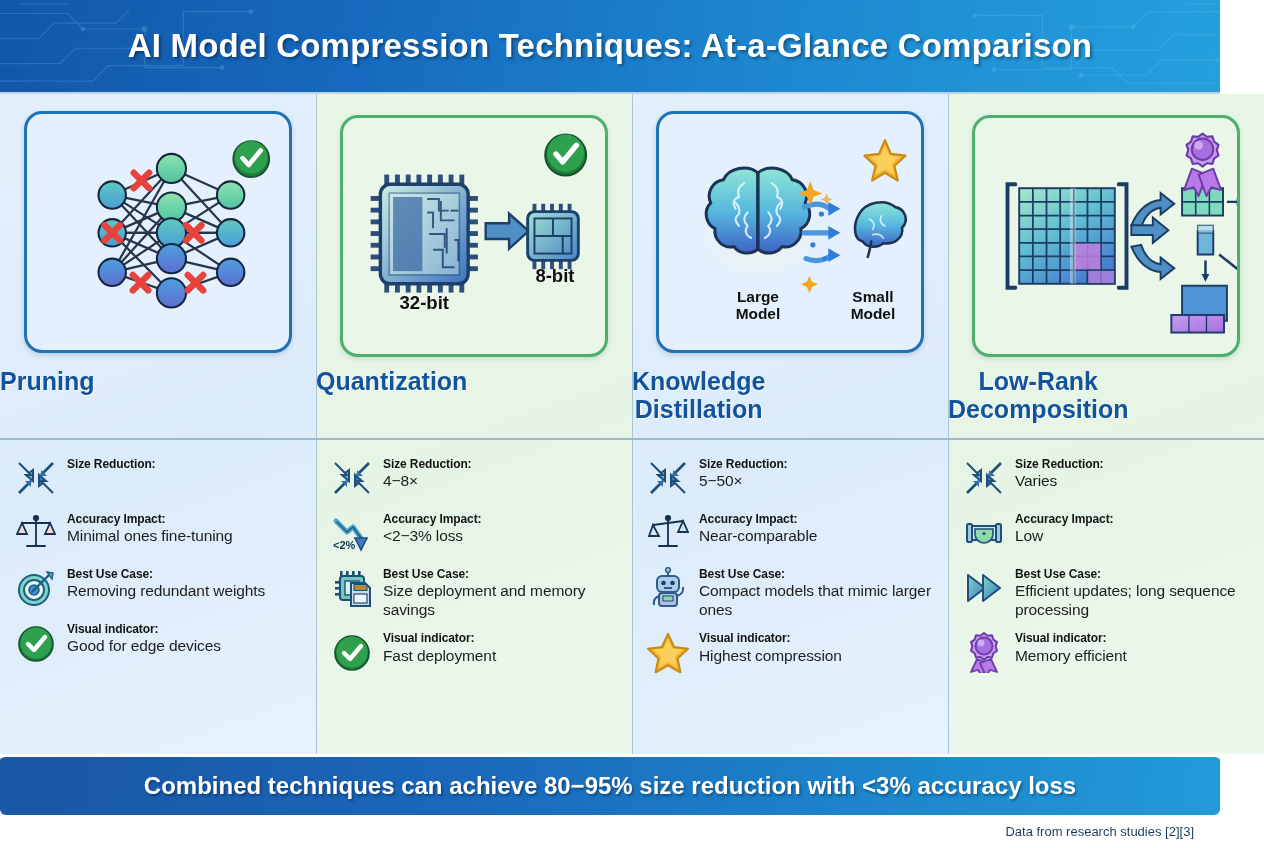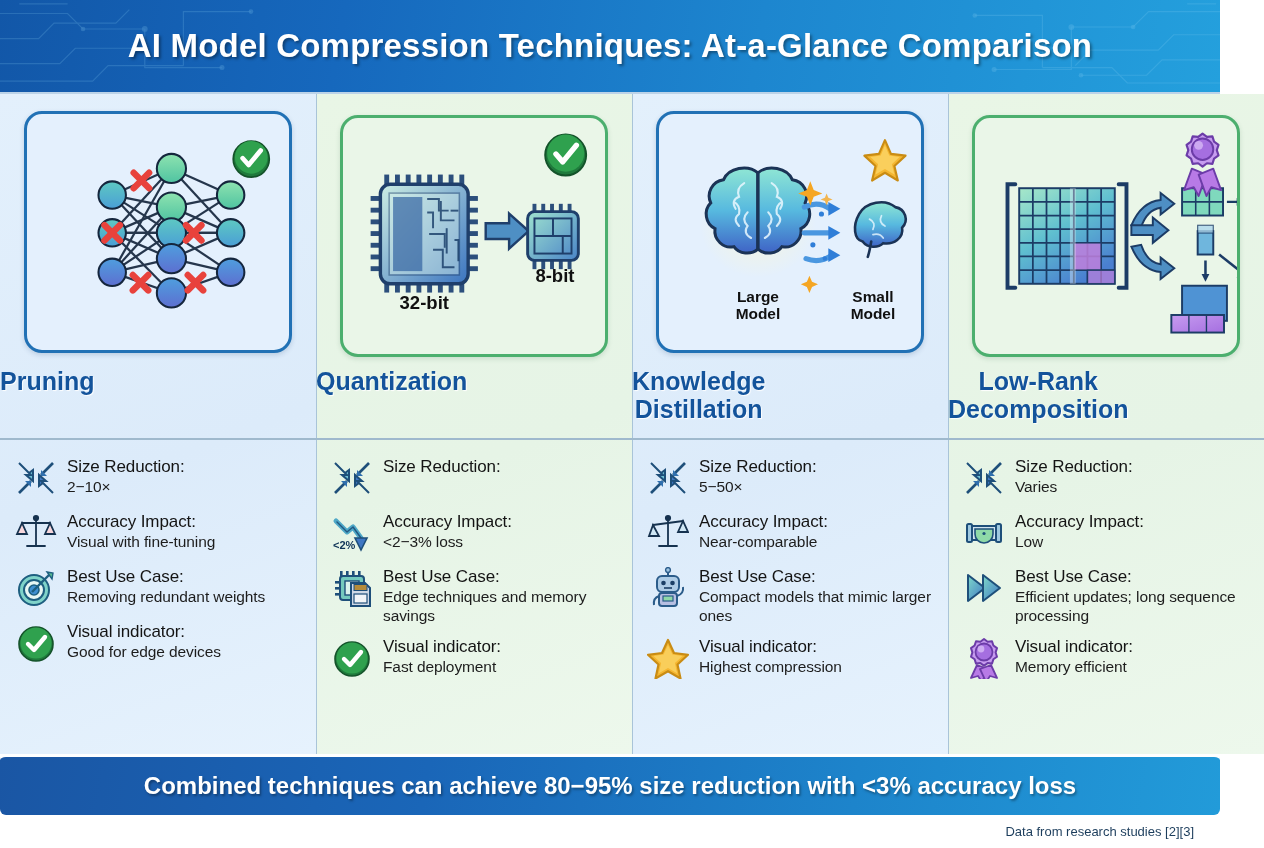--- a/index.html
+++ b/index.html
@@ -84,21 +84,21 @@
     padding:16px 10px 6px 14px;
     border-top:2px solid #9fb9cd;
     display:flex;flex-direction:column;
     gap:11px;
   }
   .detail-row{display:flex;align-items:flex-start;gap:9px;}
   .d-icon{flex:0 0 44px;width:44px;height:44px;display:flex;align-items:center;justify-content:center;}
   .d-icon svg{display:block;width:42px;height:42px;}
   .d-text{flex:1 1 auto;padding-top:1px;min-width:0;}
   .d-label{
-    font-size:17px;font-weight:normal;color:#141414;
+    font-size:12px;font-weight:bold;color:#141414;
     line-height:1.18;letter-spacing:-.1px;
   }
   .d-value{
     font-size:15.5px;color:#1d1d1d;line-height:1.2;margin-top:1px;
     letter-spacing:-.1px;
   }
 
   
   .banner{
     flex:0 0 58px;height:58px;
@@ -250,40 +250,39 @@
               <path d="M38 6 L26 18" stroke-width="2.6" fill="none"></path>
                   <path d="M26 13 L26 19 L32 19" fill="#2f6fae" stroke="none"></path>
               <path d="M4 36 L16 24" stroke-width="2.6" fill="none"></path>
                   <path d="M16 30 L16 24 L10 24" fill="#2f6fae" stroke="none"></path>
               <path d="M38 36 L26 24 L31 24 L24 18 L24 29 L28 26 L38 36Z" fill="#3f77c4"></path>
             </g>
               </svg>
           </div>
           <div class="d-text">
             <div class="d-label">Size Reduction:</div>
-            <div class="d-value">2−10×</div>
           </div>
         </div>
 
         <div class="detail-row">
           <div class="d-icon">
             <svg viewBox="0 0 42 42">
                 <g stroke="#16324f" stroke-width="1.8" fill="none" stroke-linecap="round">
               <line x1="21" y1="6" x2="21" y2="34"></line>
                   <line x1="7" y1="11" x2="35" y2="11"></line>
               <line x1="12" y1="34" x2="30" y2="34"></line>
                   <circle cx="21" cy="6" r="2.2" fill="#16324f"></circle>
               <path d="M7 11 L2 22 H12 Z" fill="#f7d7dc"></path>
                   <path d="M35 11 L30 22 H40 Z" fill="#f7d7dc"></path>
             </g>
               </svg>
           </div>
           <div class="d-text">
             <div class="d-label">Accuracy Impact:</div>
-            <div class="d-value">Visual with fine-tuning</div>
+            <div class="d-value">Minimal ones fine-tuning</div>
           </div>
         </div>
 
         <div class="detail-row">
           <div class="d-icon">
             <svg viewBox="0 0 42 42">
               <circle cx="19" cy="23" r="15" fill="#7fd3c9" stroke="#1e5f80" stroke-width="2"></circle>
               <circle cx="19" cy="23" r="10" fill="#e8f7f4" stroke="#1e5f80" stroke-width="2"></circle>
               <circle cx="19" cy="23" r="5" fill="#3f8fd0" stroke="#1e5f80" stroke-width="1.6"></circle>
               <path d="M17 25 L34 8" stroke="#1e5f80" stroke-width="2.4" fill="none"></path>
@@ -419,20 +418,21 @@
               <path d="M38 6 L26 18" stroke-width="2.6" fill="none"></path>
                   <path d="M26 13 L26 19 L32 19" fill="#2f6fae" stroke="none"></path>
               <path d="M4 36 L16 24" stroke-width="2.6" fill="none"></path>
                   <path d="M16 30 L16 24 L10 24" fill="#2f6fae" stroke="none"></path>
               <path d="M38 36 L26 24 L31 24 L24 18 L24 29 L28 26 L38 36Z" fill="#3f77c4"></path>
             </g>
               </svg>
           </div>
           <div class="d-text">
             <div class="d-label">Size Reduction:</div>
+            <div class="d-value">4−8×</div>
           </div>
         </div>
 
         <div class="detail-row">
           <div class="d-icon">
             <svg viewBox="0 0 42 42">
               <path d="M5 9 L16 20 L22 15 L30 26" fill="none" stroke="#4fa8c7" stroke-width="5" stroke-linecap="round" stroke-linejoin="round"></path>
               <path d="M6 10 L16 20 L22 15 L30 26" fill="none" stroke="#1e4f7a" stroke-width="1.4" stroke-linecap="round" stroke-linejoin="round" opacity=".9"></path>
               <path d="M24 26 L36 26 L30 38 Z" fill="#3f77c4" stroke="#1e4f7a" stroke-width="1.6"></path>
               <text x="2" y="37" font-family="Liberation Sans, sans-serif" font-size="11" font-weight="bold" fill="#0e3256">&lt;2%</text>
@@ -458,21 +458,21 @@
               </g>
               <rect x="9" y="9" width="24" height="24" rx="3" fill="#74c9bd" stroke="#1e4f7a" stroke-width="2"></rect>
               <rect x="14" y="14" width="14" height="14" fill="#d9f2ec" stroke="#1e4f7a" stroke-width="1.4"></rect>
               <path d="M20 16 h14 l5 5 v18 h-19 Z" fill="#cfd9e6" stroke="#1e4f7a" stroke-width="2"></path>
               <rect x="23" y="17.5" width="13" height="6" fill="#b58b3a" stroke="#1e4f7a" stroke-width="1"></rect>
               <rect x="23" y="27" width="13" height="9" fill="#f2f5f8" stroke="#1e4f7a" stroke-width="1.2"></rect>
             </svg>
           </div>
           <div class="d-text">
             <div class="d-label">Best Use Case:</div>
-            <div class="d-value">Edge techniques and memory savings</div>
+            <div class="d-value">Size deployment and memory savings</div>
           </div>
         </div>
 
         <div class="detail-row">
           <div class="d-icon">
             <svg viewBox="0 0 42 42">
               <circle cx="21" cy="22" r="17" fill="#1f7a3c" stroke="#14532a" stroke-width="1.6"></circle>
               <circle cx="21" cy="21" r="15.5" fill="#2fa14e"></circle>
               <path d="M13 22 l6 6 l11 -13" fill="none" stroke="#ffffff" stroke-width="4.4" stroke-linecap="round" stroke-linejoin="round"></path>
             </svg>

